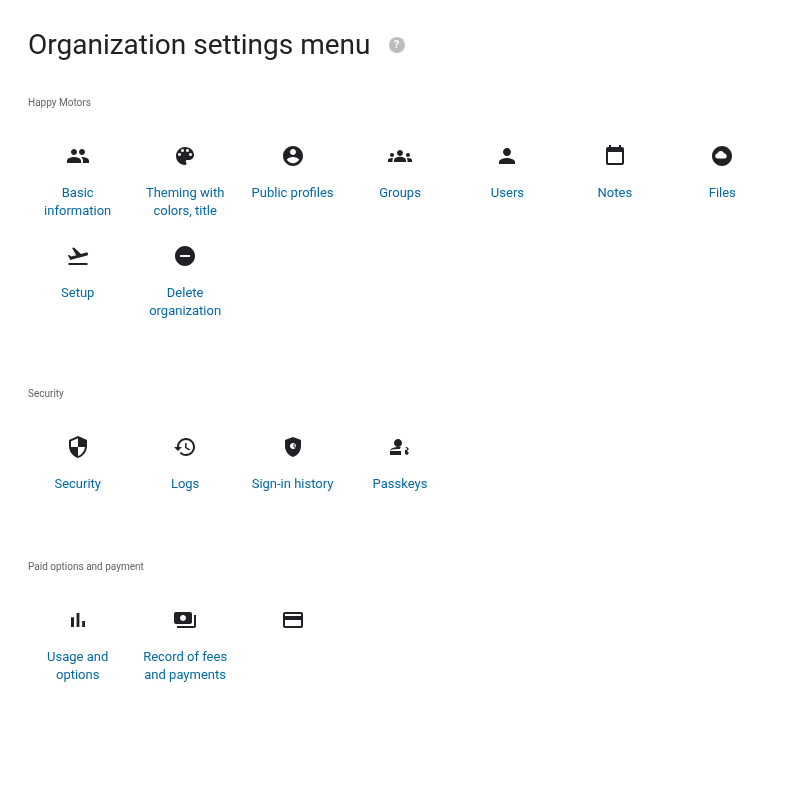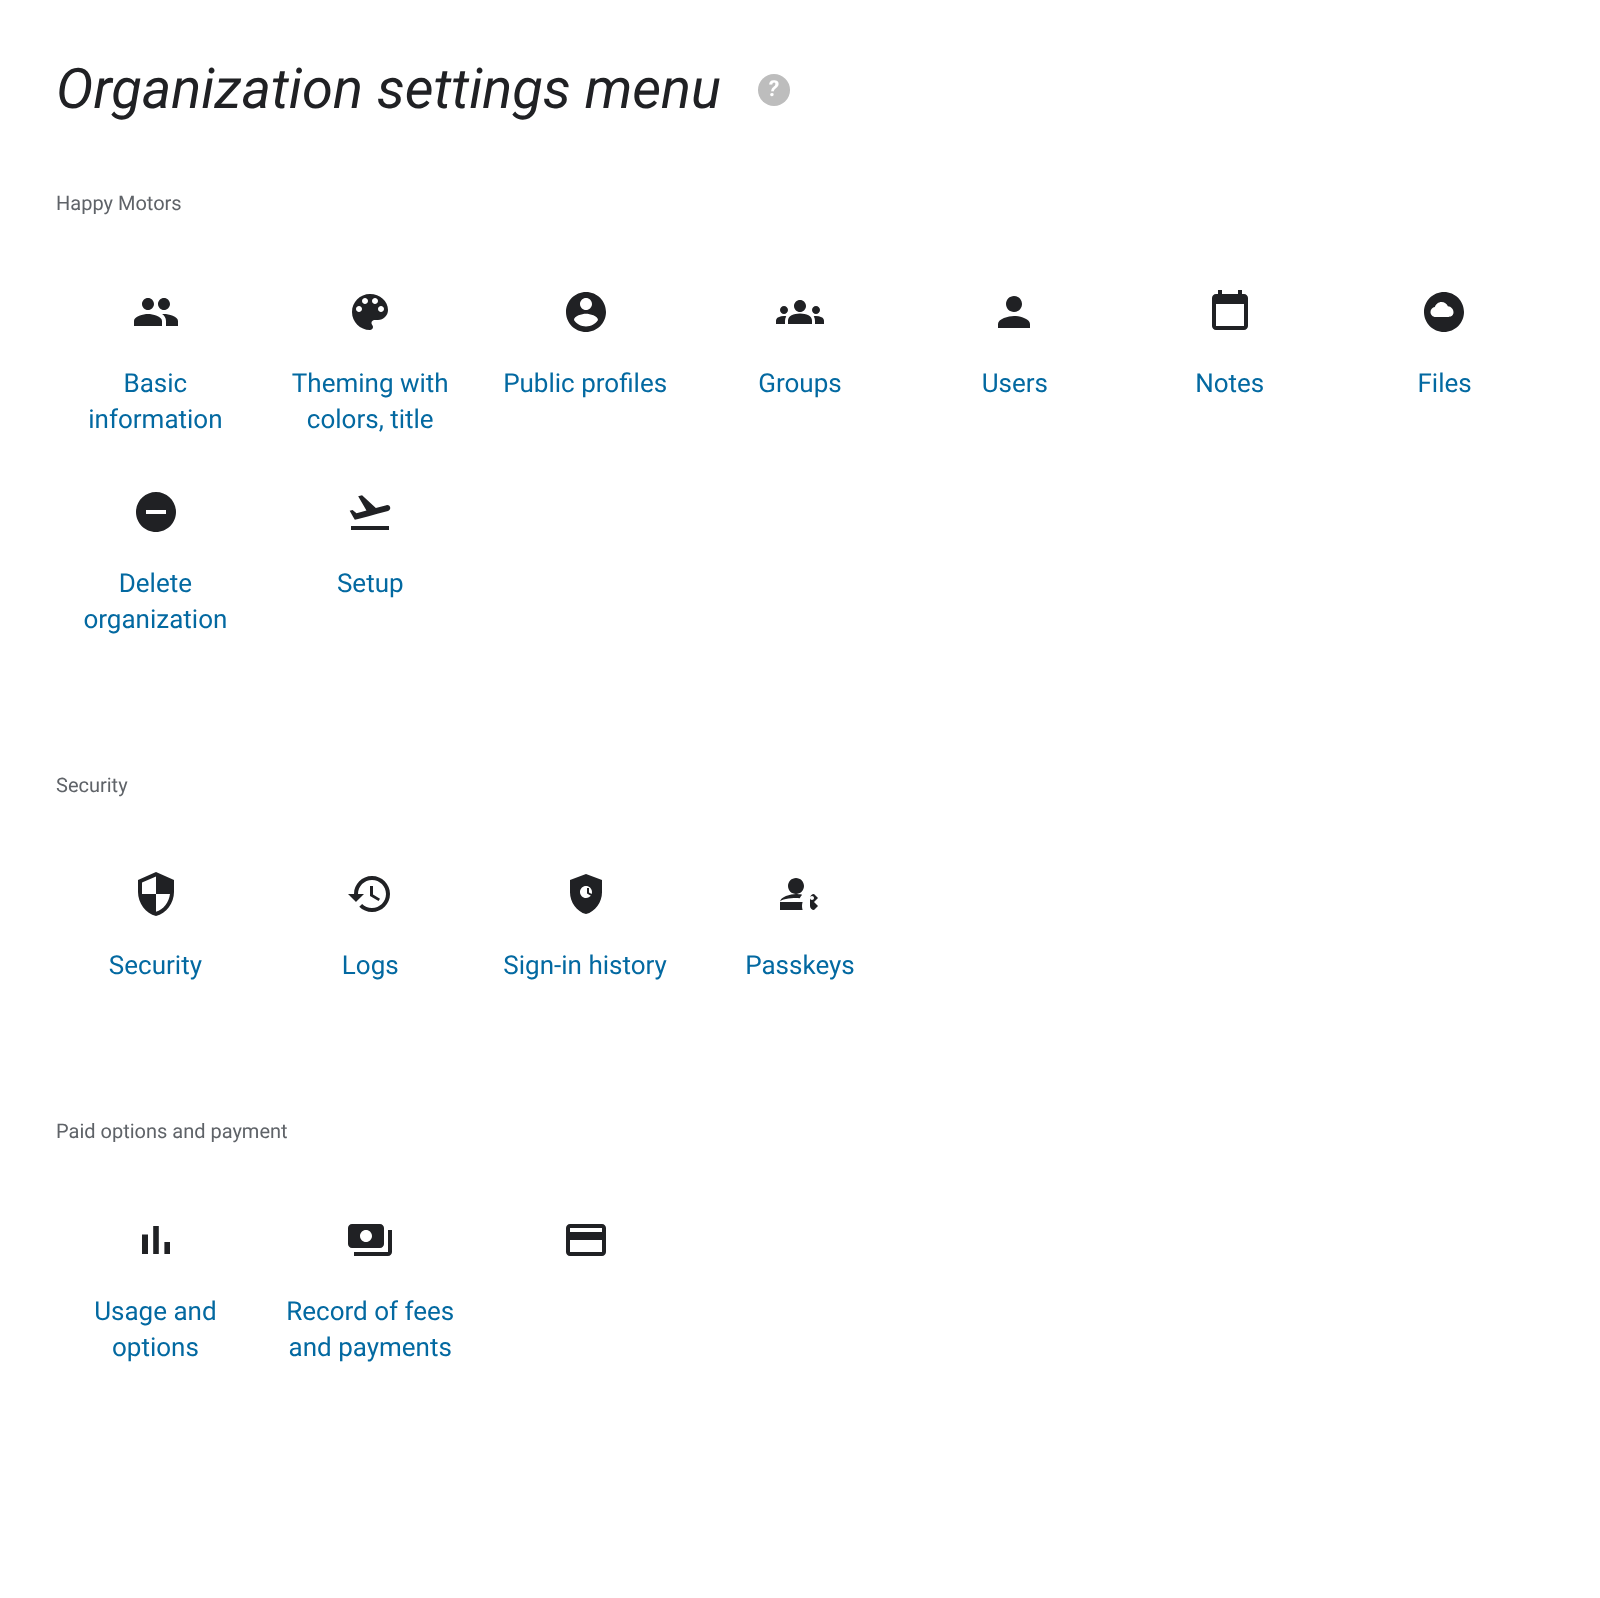--- a/index.html
+++ b/index.html
@@ -8,21 +8,20 @@
       font-family: -apple-system, BlinkMacSystemFont, "Segoe UI", Roboto, "Helvetica Neue", Arial, sans-serif;
       color: #202124;
       width: 800px;
       padding: 28px 28px 40px 28px;
     }
     .page-title-row {
       display: flex;
       align-items: center;
       gap: 18px;
       margin-bottom: 36px;
-      font-style: italic;
     }
     .page-title {
       font-size: 28px;
       font-weight: 400;
       color: #202124;
       letter-spacing: 0;
     }
     .help-icon {
       width: 16px;
       height: 16px;
@@ -141,33 +140,33 @@
       <svg viewBox="0 0 24 24">
           <path d="M12 2C6.48 2 2 6.48 2 12s4.48 10 10 10 10-4.48 10-10S17.52 2 12 2zm4.25 12.5h-8.5c-1.38 0-2.5-1.12-2.5-2.5 0-1.27.95-2.3 2.17-2.47.43-1.45 1.77-2.53 3.33-2.53 1.45 0 2.69.9 3.19 2.17 1.62.09 2.81 1.41 2.81 3.01-.01 1.79-1.46 2.32-2.5 2.32z"></path>
         </svg>
     </div>
     <div class="tile-label">Files</div>
   </div>
 
   <div class="tile">
     <div class="tile-icon">
       <svg viewBox="0 0 24 24">
+          <path d="M2.5 19h19v2h-19v-2zm19.57-9.36c-.21-.8-1.04-1.28-1.84-1.06L14.92 10l-6.9-6.43-1.93.51 4.14 7.17-4.97 1.33-1.97-1.54-1.45.39 1.82 3.16.77 1.33 1.6-.43 5.31-1.42 4.35-1.16 5.31-1.42c.8-.21 1.28-1.04 1.07-1.85z"></path>
+        </svg>
+    </div>
+    <div class="tile-label">Setup</div>
+  </div>
+
+  <div class="tile">
+    <div class="tile-icon">
+      <svg viewBox="0 0 24 24">
           <path d="M12 2C6.48 2 2 6.48 2 12s4.48 10 10 10 10-4.48 10-10S17.52 2 12 2zm5 11H7v-2h10v2z"></path>
         </svg>
     </div>
     <div class="tile-label">Delete organization</div>
-  </div>
-
-  <div class="tile">
-    <div class="tile-icon">
-      <svg viewBox="0 0 24 24">
-          <path d="M2.5 19h19v2h-19v-2zm19.57-9.36c-.21-.8-1.04-1.28-1.84-1.06L14.92 10l-6.9-6.43-1.93.51 4.14 7.17-4.97 1.33-1.97-1.54-1.45.39 1.82 3.16.77 1.33 1.6-.43 5.31-1.42 4.35-1.16 5.31-1.42c.8-.21 1.28-1.04 1.07-1.85z"></path>
-        </svg>
-    </div>
-    <div class="tile-label">Setup</div>
   </div>
 
 </div>
 
 <div class="section-label">Security</div>
 <div class="grid">
 
   <div class="tile">
     <div class="tile-icon">
       <svg viewBox="0 0 24 24">

